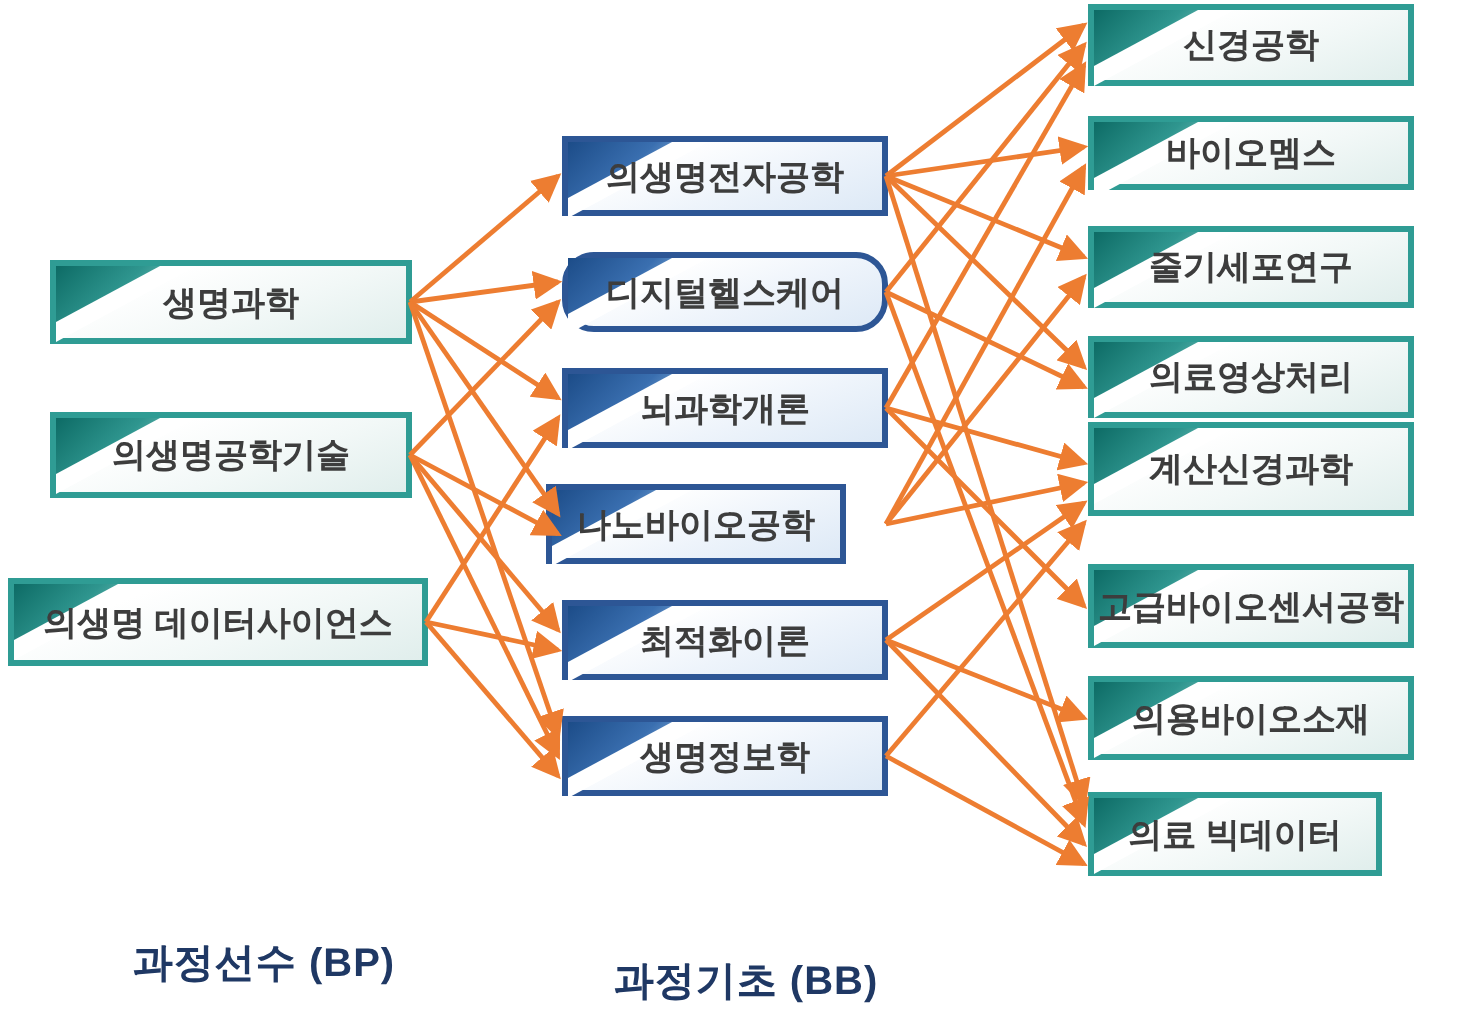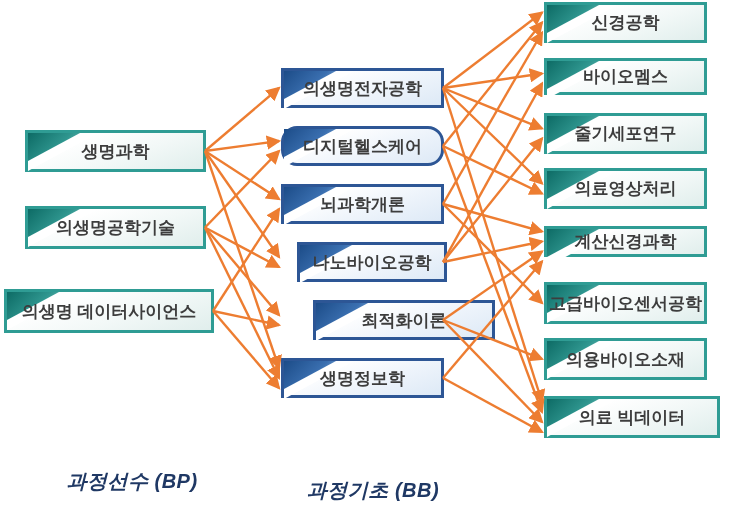--- a/index.html
+++ b/index.html
@@ -16,21 +16,21 @@
   .corner-w { position:absolute; top:0; left:0; width:70px; height:38px; background:#ffffff;
     clip-path:polygon(0 0,100% 0,0 100%); }
   .corner-c { position:absolute; top:0; left:0; width:52px; height:28px;
     clip-path:polygon(0 0,100% 0,0 100%); }
   .node.teal .corner-c { background:linear-gradient(135deg,#0d6b65 0%,#2f968f 55%,#85c7c2 100%); }
   .node.navy .corner-c { background:linear-gradient(135deg,#1c4c88 0%,#3a6fb0 55%,#9dc3e6 100%); }
   .node-label { position:relative; z-index:2; }
   #edges-svg { position:absolute; left:0; top:0; z-index:5; pointer-events:none; }
   .col-label {
     position:absolute; transform:translateX(-50%); font-weight:700; font-size:20px;
-    color:#1f3864; letter-spacing:0.5px; white-space:nowrap;font-style:italic;
+    color:#1f3864; letter-spacing:0.5px; white-space:nowrap;
   }
 </style>
 </head>
 <body>
 
 <div class="canvas" id="diagram-canvas">
   <div class="node teal" style="left: 25px; top: 130px; width: 181px; height: 42px;">
       <span class="corner-w"></span>
       <span class="corner-c"></span>
       <span class="node-label">생명과학</span>
@@ -53,26 +53,26 @@
     <div class="node navy" style="left: 281px; top: 126px; width: 163px; height: 40px; border-radius: 16px;">
       <span class="corner-w"></span>
       <span class="corner-c"></span>
       <span class="node-label">디지털헬스케어</span>
     </div>
     <div class="node navy" style="left: 281px; top: 184px; width: 163px; height: 40px;">
       <span class="corner-w"></span>
       <span class="corner-c"></span>
       <span class="node-label">뇌과학개론</span>
     </div>
-    <div class="node navy" style="left: 297px; top: 242px; width: 150px; height: 40px;">
+    <div class="node navy" style="left: 273px; top: 242px; width: 150px; height: 40px;">
       <span class="corner-w"></span>
       <span class="corner-c"></span>
       <span class="node-label">나노바이오공학</span>
     </div>
-    <div class="node navy" style="left: 281px; top: 300px; width: 182px; height: 40px; margin-left: 32px;">
+    <div class="node navy" style="left: 281px; top: 300px; width: 163px; height: 40px;">
       <span class="corner-w"></span>
       <span class="corner-c"></span>
       <span class="node-label">최적화이론</span>
     </div>
     <div class="node navy" style="left: 281px; top: 358px; width: 163px; height: 40px;">
       <span class="corner-w"></span>
       <span class="corner-c"></span>
       <span class="node-label">생명정보학</span>
     </div>
     <div class="node teal" style="left: 544px; top: 2px; width: 163px; height: 41px;">
@@ -88,36 +88,36 @@
     <div class="node teal" style="left: 544px; top: 113px; width: 163px; height: 41px;">
       <span class="corner-w"></span>
       <span class="corner-c"></span>
       <span class="node-label">줄기세포연구</span>
     </div>
     <div class="node teal" style="left: 544px; top: 168px; width: 163px; height: 41px;">
       <span class="corner-w"></span>
       <span class="corner-c"></span>
       <span class="node-label">의료영상처리</span>
     </div>
-    <div class="node teal" style="left: 544px; top: 226px; width: 163px; height: 31px;">
+    <div class="node teal" style="left: 544px; top: 211px; width: 163px; height: 47px;">
       <span class="corner-w"></span>
       <span class="corner-c"></span>
       <span class="node-label">계산신경과학</span>
     </div>
     <div class="node teal" style="left: 544px; top: 282px; width: 163px; height: 42px;">
       <span class="corner-w"></span>
       <span class="corner-c"></span>
       <span class="node-label">고급바이오센서공학</span>
     </div>
     <div class="node teal" style="left: 544px; top: 338px; width: 163px; height: 42px;">
       <span class="corner-w"></span>
       <span class="corner-c"></span>
       <span class="node-label">의용바이오소재</span>
     </div>
-    <div class="node teal" style="left: 544px; top: 396px; width: 176px; height: 42px;">
+    <div class="node teal" style="left: 544px; top: 396px; width: 147px; height: 42px;">
       <span class="corner-w"></span>
       <span class="corner-c"></span>
       <span class="node-label">의료 빅데이터</span>
     </div>
     <svg id="edges-svg" width="733" height="511" viewBox="0 0 733 511">
     <defs>
       <marker id="ah" viewBox="0 0 10 10" refX="8.5" refY="5" markerWidth="6" markerHeight="6" orient="auto-start-reverse">
         <path id="ah-path" d="M0,0 L10,5 L0,10 z" fill="#ED7D31"></path>
       </marker>
     </defs>

